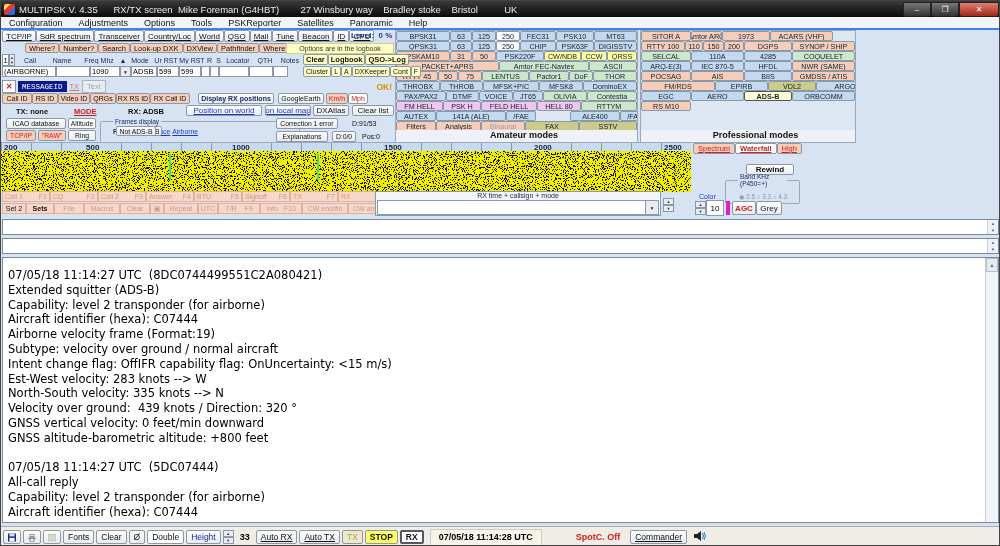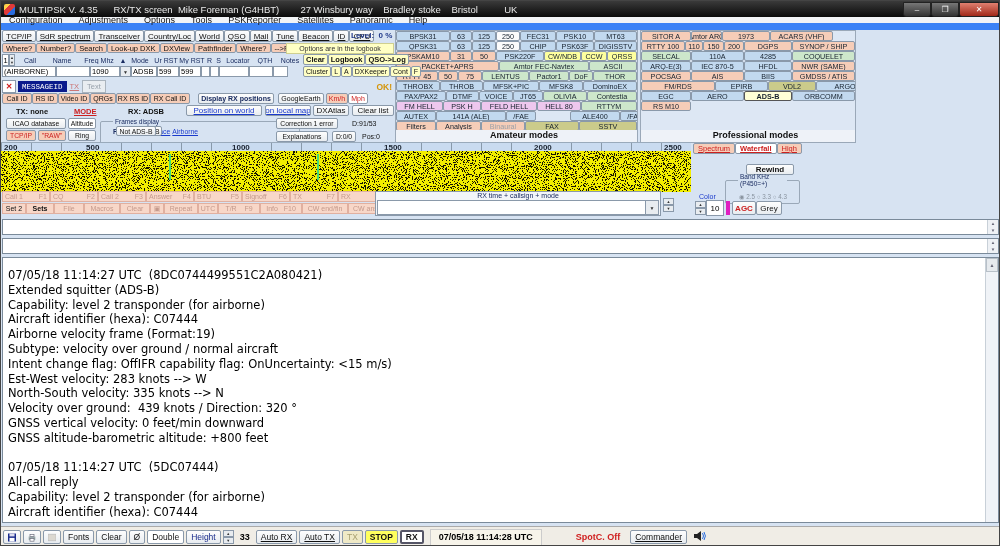--- a/index.html
+++ b/index.html
@@ -9,21 +9,21 @@
   
   #titlebar{left:0;top:0;width:1000px;height:16px;background:linear-gradient(#3a3a3a,#0a0a0a);color:#e8e8e8;
             display:flex;align-items:center;font-size:9.5px;white-space:pre;}
   #appicon{width:11px;height:11px;margin:0 4px 0 3px;border-radius:2px;
            background:linear-gradient(135deg,#ffd24a 0 30%,#e23a3a 30% 60%,#2a6de0 60%);}
   .wbtns{margin-left:auto;display:flex;height:14px;margin-right:2px;}
   .wbtn{width:26px;height:13px;font-size:8px;color:#fff;display:flex;align-items:center;justify-content:center;
         border:1px solid #222;border-radius:0 0 3px 3px;background:linear-gradient(#777,#333);}
   .wbtn.close{background:linear-gradient(#e08070,#a02818);width:38px;}
   
-  #menubar{left:0;top:16px;width:1000px;height:13px;background:#f2f4f6;border-bottom:7px solid #3b82f6;
+  #menubar{left:0;top:16px;width:1000px;height:13px;background:#f2f4f6;border-bottom:2px solid #3b82f6;
            display:flex;align-items:center;font-size:9px;color:#111;}
   .menuitem{padding:0 8px;}
   
   .btn{border:1px solid #8a99aa;background:linear-gradient(#fdfdfd,#e8ecf0);border-radius:2px;
        display:flex;align-items:center;justify-content:center;font-size:8px;color:#111;
        overflow:hidden;white-space:nowrap;box-sizing:border-box;flex:0 0 auto;}
   .pinkbtn{background:#f6cdb8;}
   .u{text-decoration:underline;}
   
   #toolbar{left:1px;top:29px;width:392px;height:13px;display:flex;}
@@ -36,21 +36,21 @@
   .mrow{display:flex;height:10px;flex-wrap:nowrap;overflow:hidden;}
   .mbtn{height:10px;border:1px solid #8a99aa;border-radius:2px;font-size:7.2px;display:flex;align-items:center;
         justify-content:center;overflow:hidden;white-space:nowrap;box-sizing:border-box;flex:0 0 auto;color:#15202c;}
   .blue{background:#c2d9ef;} .pink{background:#f6cdb8;} .green{background:#cde7cb;}
   .yellow{background:#feff9e;} .violet{background:#eec7ee;} .khaki{background:#cbcb8b;}
   .white{background:#fbfbfb;} .sel{background:#ffffd6;border:1px solid #555;font-weight:bold;}
   .spacer{visibility:hidden;} .dis{color:#9aa0a8;}
   .panel-label{position:absolute;bottom:0;left:0;right:0;height:12px;text-align:center;font-size:9px;
                font-weight:bold;color:#111;background:#eef2f8;padding-left:15px;}
   
-  #lb-top{left:1px;top:42px;width:340px;height:11px;display:flex;}
+  #lb-top{left:1px;top:42px;width:340px;height:11px;display:flex;padding-left:23px;}
   #lb-top .btn{height:10px;padding:0 3px;background:#f6cdb8;font-size:7.5px;}
   #lb-note{left:285px;top:42px;width:108px;height:11px;background:#ffffc4;border:1px solid #cfcf90;
            font-size:7px;display:flex;align-items:center;justify-content:center;color:#333;}
   #lb-hdr{left:1px;top:53px;width:301px;height:12px;display:flex;align-items:center;}
   #recnum{width:10px;height:10px;border:1px solid #8a99aa;background:#fff;font-size:7.5px;
           display:flex;align-items:center;justify-content:center;}
   .spin{width:7px;height:10px;display:flex;flex-direction:column;font-size:4px;line-height:5px;color:#333;
         border:1px solid #8a99aa;background:#e8ecf0;align-items:center;justify-content:center;}
   .hdr{font-size:7px;color:#1a2c60;text-align:center;overflow:hidden;white-space:nowrap;flex:0 0 auto;}
   #lb-vals{left:1px;top:65px;width:301px;height:12px;display:flex;}

